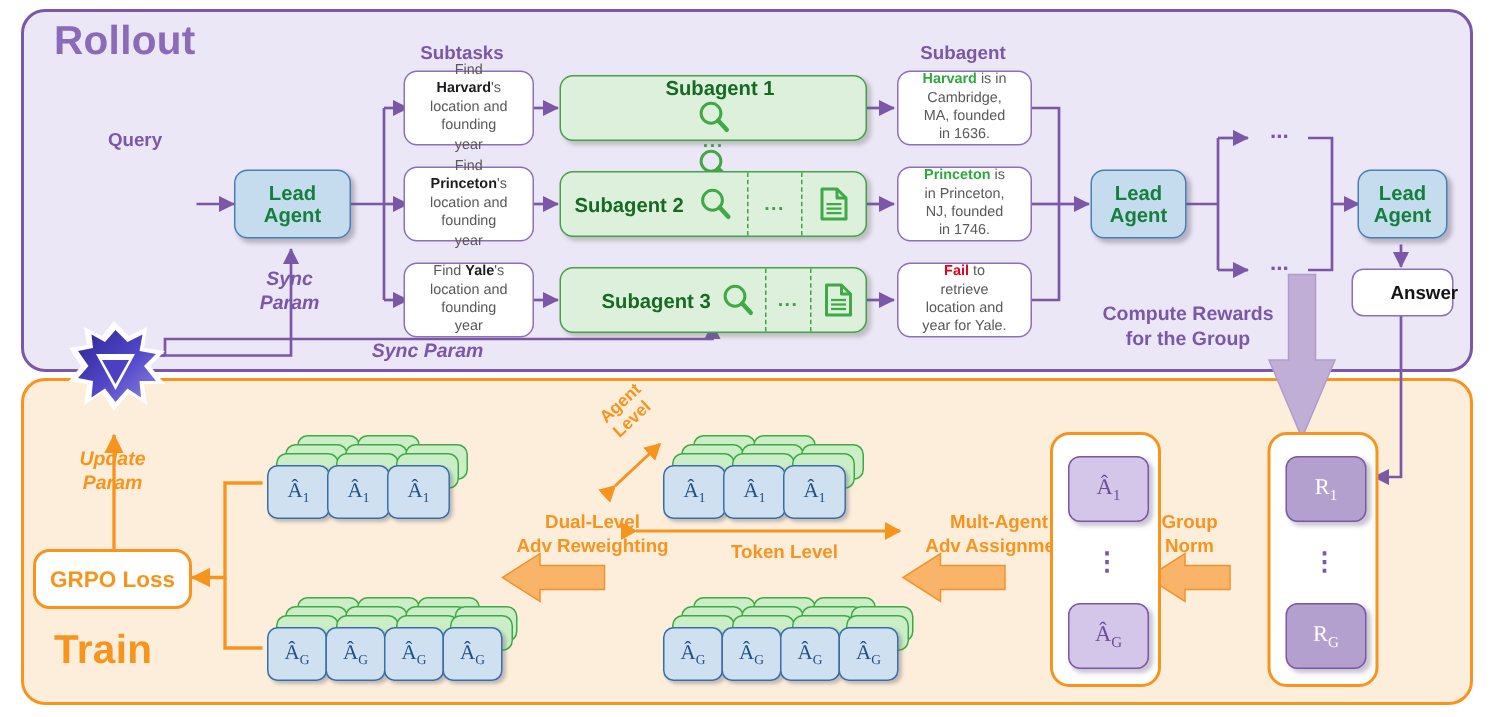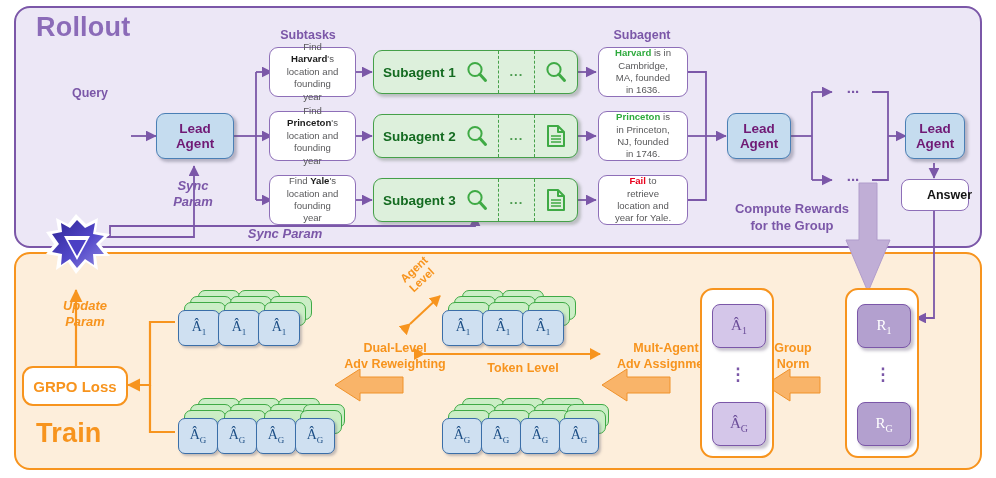--- a/index.html
+++ b/index.html
@@ -26,21 +26,21 @@
     color:#59595b;font-size:9.6px;line-height:12.4px;text-align:center;
     display:flex;align-items:center;justify-content:center;padding:2px 15px;
   }
   .wbox b{color:#1c1c1c;}
   .wbox .gr{color:#2eaa3d;font-weight:bold;}
   .wbox .rd{color:#e8001c;font-weight:bold;}
   .section-label{font-size:12.5px;font-weight:bold;color:#7b57a8;text-align:center;}
 
   .leadagent{
     background:#c5dcef;border:1.8px solid #4a7fb5;border-radius:9px;
-    color:#701a75;font-weight:bold;font-size:13.5px;line-height:15px;text-align:center;
+    color:#15803d;font-weight:bold;font-size:13.5px;line-height:15px;text-align:center;
     display:flex;align-items:center;justify-content:center;
     box-shadow:2.5px 2.5px 3px rgba(90,90,110,.38);
   }
   .answerbox{
     background:#ffffff;border:1.6px solid #8e6fb8;border-radius:8px;
     color:#141414;font-weight:bold;font-size:12.5px;
     display:flex;align-items:center;justify-content:center;padding-left:29px;
   }
 
   
@@ -225,21 +225,21 @@
   <div class="abs wbox z1" style="left:269px;top:47px;width:87px;height:50px;">
     <span><span>Find </span><b>Harvard</b><span>'s location and founding year</span></span>
   </div>
   <div class="abs wbox z1" style="left:269px;top:111px;width:87px;height:50px;">
     <span><span>Find </span><b>Princeton</b><span>'s location and founding year</span></span>
   </div>
   <div class="abs wbox z1" style="left:269px;top:175px;width:87px;height:50px;">
     <span><span>Find </span><b>Yale</b><span>'s location and founding year</span></span>
   </div>
 
-  <div class="abs subagent z1" style="left:373px;top:50px;width:205px;height:44px;">
+  <div class="abs subagent z1" style="left:373px;top:50px;width:205px;height:44px;flex-direction:column;">
     <div class="name">Subagent 1</div>
     <div class="cell" style="width:46px;">
       <svg width="24" height="24" viewBox="0 0 24 24">
         <circle cx="10" cy="9.5" r="6.6" fill="none" stroke="#3faa45" stroke-width="2"></circle>
         <line x1="14.8" y1="14.3" x2="20.5" y2="20.5" stroke="#3faa45" stroke-width="3" stroke-linecap="round"></line>
       </svg>
     </div>
     <div class="vdash"></div>
     <div class="cell dots3" style="width:38px;">...</div>
     <div class="vdash"></div>
@@ -268,21 +268,21 @@
         <path d="M13,2 L13,8 L19,8" fill="none" stroke="#3faa45" stroke-width="2" stroke-linejoin="round"></path>
         <g stroke="#3faa45" stroke-width="1.5">
           <line x1="6" y1="12" x2="16" y2="12"></line>
             <line x1="6" y1="15" x2="16" y2="15"></line>
           <line x1="6" y1="18" x2="16" y2="18"></line>
         </g>
       </svg>
     </div>
   </div>
 
-  <div class="abs subagent z1" style="left:373px;top:178px;width:205px;height:44px;">
+  <div class="abs subagent z1" style="left:373px;top:178px;width:205px;height:44px;padding-left:18px;">
     <div class="name">Subagent 3</div>
     <div class="cell" style="width:46px;">
       <svg width="24" height="24" viewBox="0 0 24 24">
         <circle cx="10" cy="9.5" r="6.6" fill="none" stroke="#3faa45" stroke-width="2"></circle>
         <line x1="14.8" y1="14.3" x2="20.5" y2="20.5" stroke="#3faa45" stroke-width="3" stroke-linecap="round"></line>
       </svg>
     </div>
     <div class="vdash"></div>
     <div class="cell dots3" style="width:38px;">...</div>
     <div class="vdash"></div>
@@ -327,21 +327,21 @@
   </div>
   <div class="abs sync z1" style="left:220px;top:226px;width:130px;">Sync Param</div>
 
   <div class="abs compute-lbl z1" style="left:718px;top:200px;width:148px;">
     <span>Compute Rewards</span><br>
     <span>for the Group</span>
   </div>
 
   <div class="abs panel-title" id="train-title">Train</div>
 
-  <div class="abs orange-ital z1" style="left:40px;top:298px;width:90px;">
+  <div class="abs orange-ital z1" style="left:30px;top:298px;width:90px;">
     <span>Update</span><br>
     <span>Param</span>
   </div>
 
   <div class="abs grpo z1" style="left:22px;top:366px;width:106px;height:40px;">GRPO Loss</div>
 
   <div class="stack z1" style="left:176px;top:290px;width:160px;height:62px;">
     <div class="gchip" style="left:22px;top:0px;"></div>
       <div class="gchip" style="left:62px;top:0px;"></div>
     <div class="gchip" style="left:14px;top:6px;"></div>

